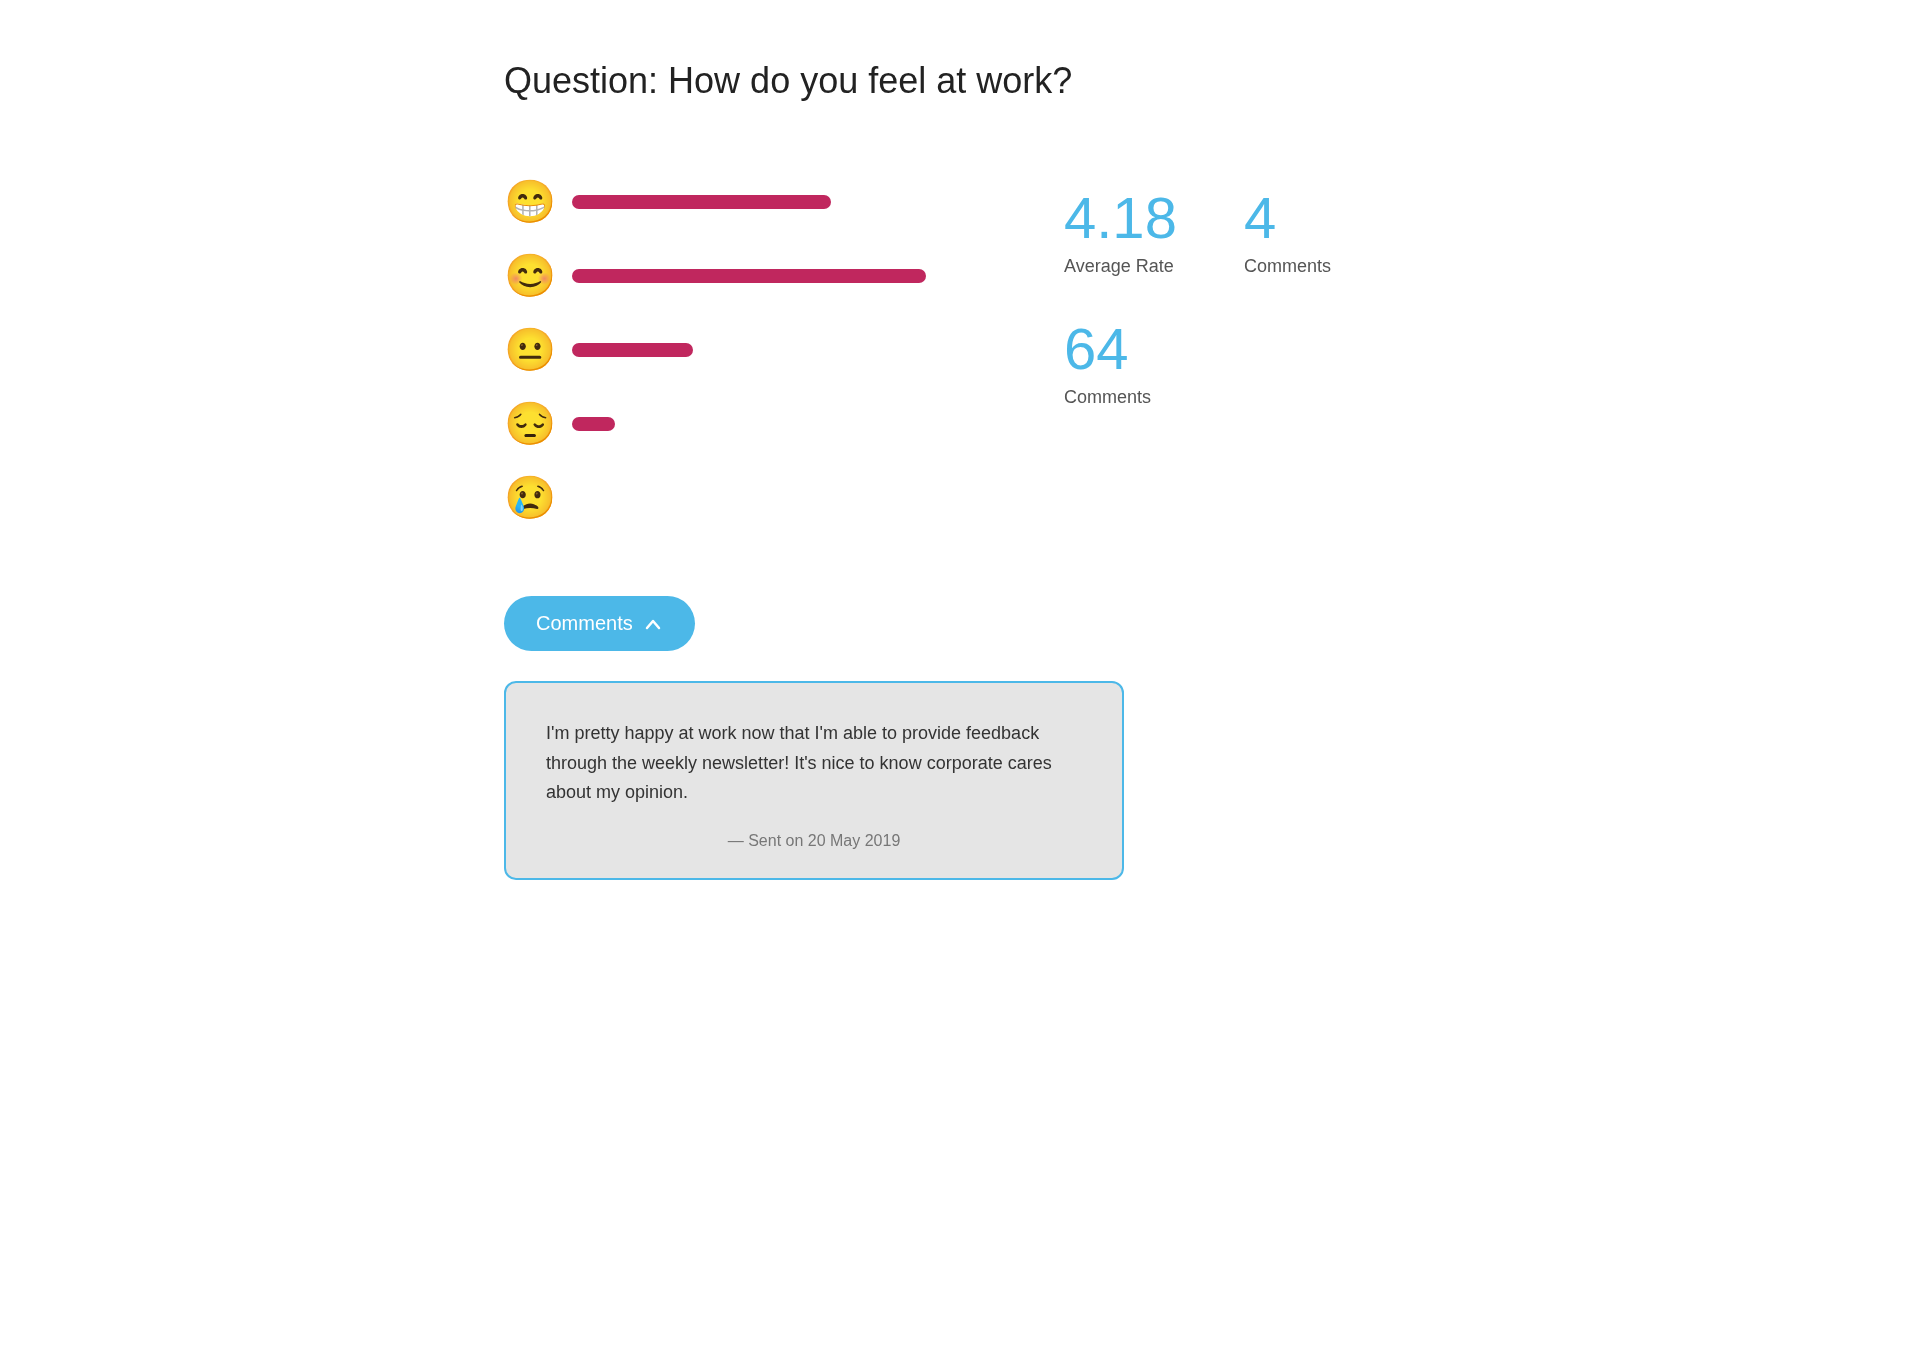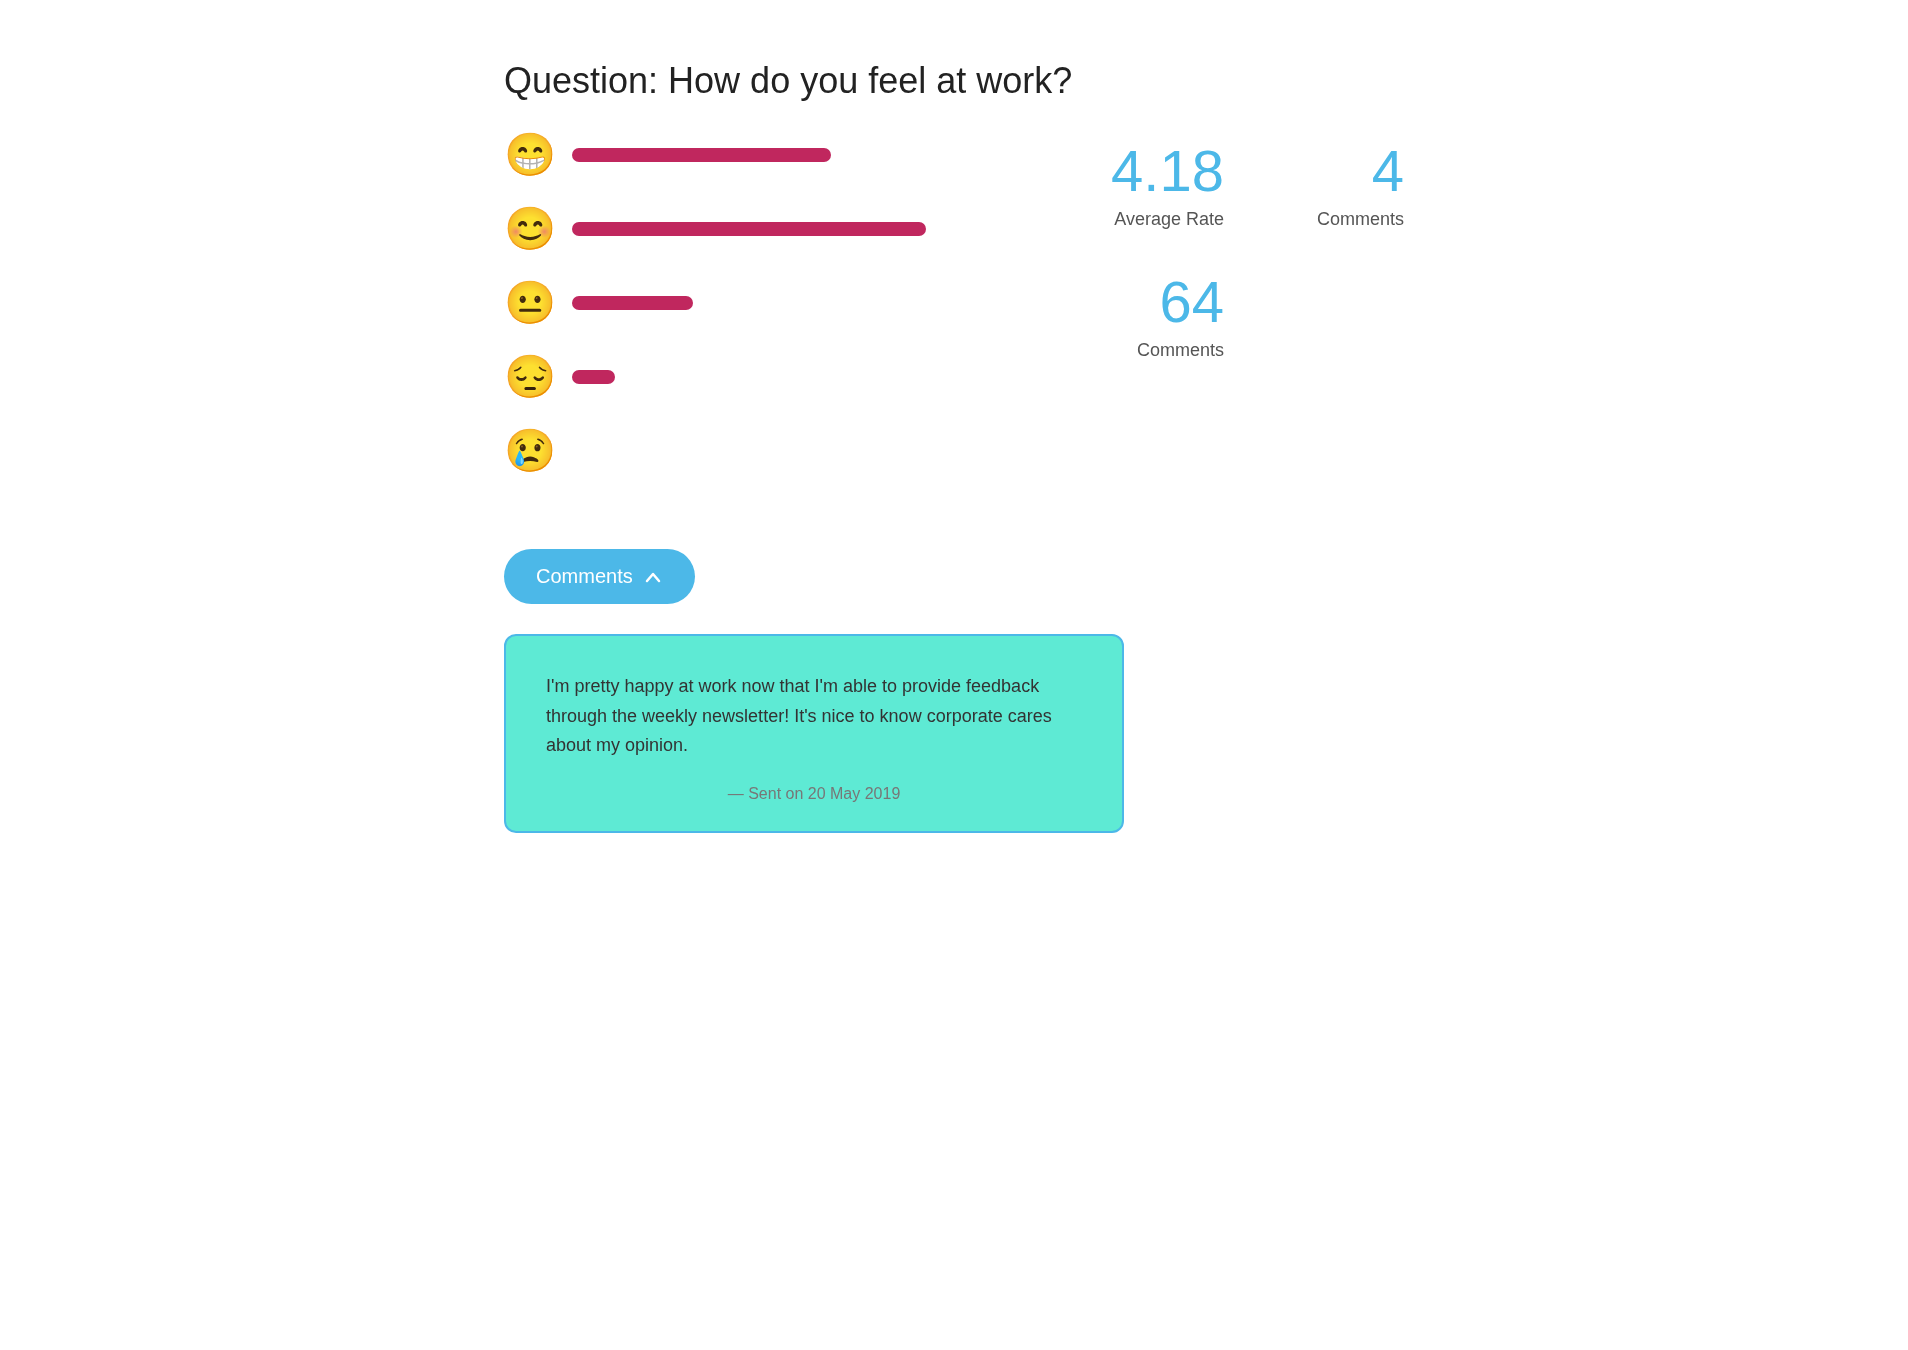--- a/index.html
+++ b/index.html
@@ -14,21 +14,21 @@
       padding: 60px 40px;
     }
     .container {
       width: 900px;
       max-width: 100%;
     }
     .page-title {
       font-size: 36px;
       font-weight: 400;
       color: #222;
-      margin-bottom: 27px;
+      margin-bottom: 74px;
     }
     .main-content {
       display: flex;
       gap: 60px;
       align-items: flex-start;
       margin-bottom: 50px;
     }
     .bars-section {
       flex: 1;
     }
@@ -57,21 +57,21 @@
     }
     .stats-section {
       width: 340px;
       flex-shrink: 0;
       display: grid;
       grid-template-columns: 1fr 1fr;
       gap: 40px 20px;
       padding-top: 10px;
     }
     .stat-block {
-      text-align: right;
+      text-align: left;
     }
     .stat-value {
       font-size: 58px;
       font-weight: 300;
       color: #4cb8e8;
       line-height: 1.1;
     }
     .stat-label {
       font-size: 18px;
       color: #555;
@@ -94,21 +94,21 @@
     .chevron-up {
       width: 20px;
       height: 20px;
       display: inline-block;
     }
     .comment-card {
       border: 2px solid #4cb8e8;
       border-radius: 12px;
       padding: 36px 40px 28px 40px;
       max-width: 620px;
-      background: #5eead4;
+      background: #e5e5e5;
     }
     .comment-text {
       font-size: 18px;
       color: #333;
       line-height: 1.65;
       margin-bottom: 24px;
     }
     .comment-attribution {
       text-align: center;
       font-size: 16px;

